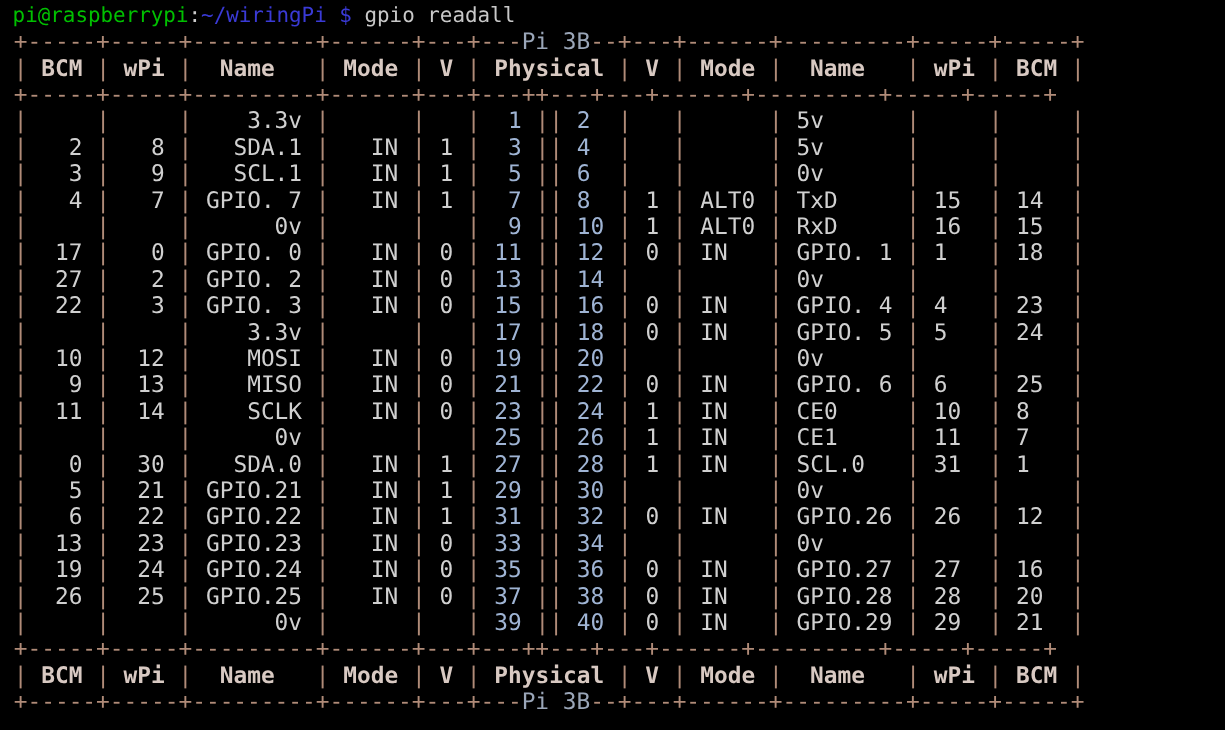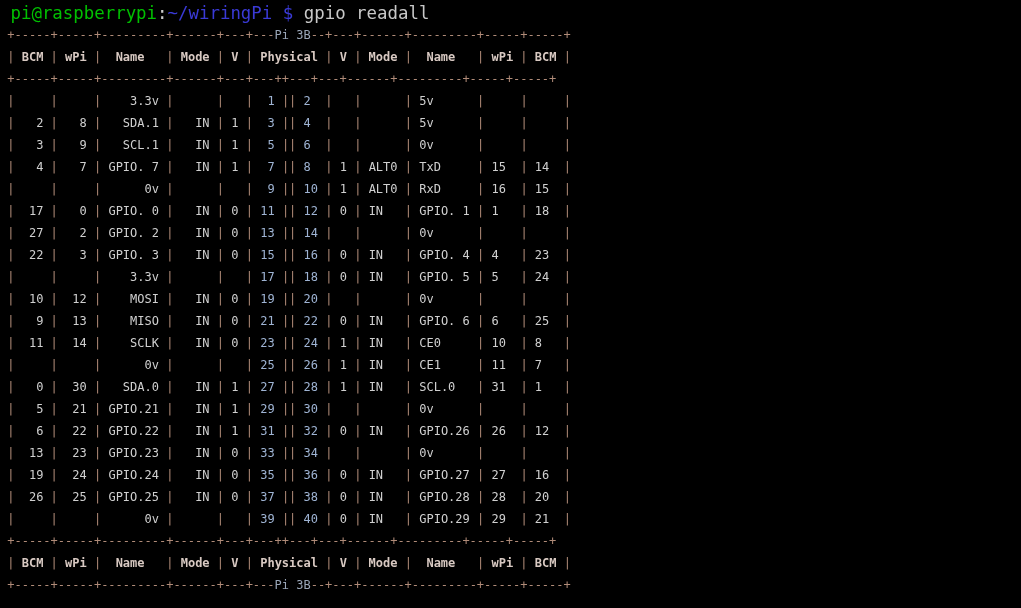--- a/index.html
+++ b/index.html
@@ -12,21 +12,21 @@
   }
   #term{
     width:815px;height:608px;
     box-sizing:border-box;
     padding:2px 0 0 0;
     background:#000000;
   }
   .line{
     height:22px;
     line-height:22px;
-    font-size:12px;
+    font-size:19px;
     letter-spacing:0px;
     white-space:pre;
     color:#cccccc;
   }
   .prompt-line{ font-size:17.4px; line-height:22px; white-space:pre; height:22px;}
   .c-user   { color:#00c000; }
   .c-colon  { color:#cccccc; }
   .c-path   { color:#3a3ad6; }
   .c-dollar { color:#3a3ad6; }
   .c-cmd    { color:#c8c8c8; }

